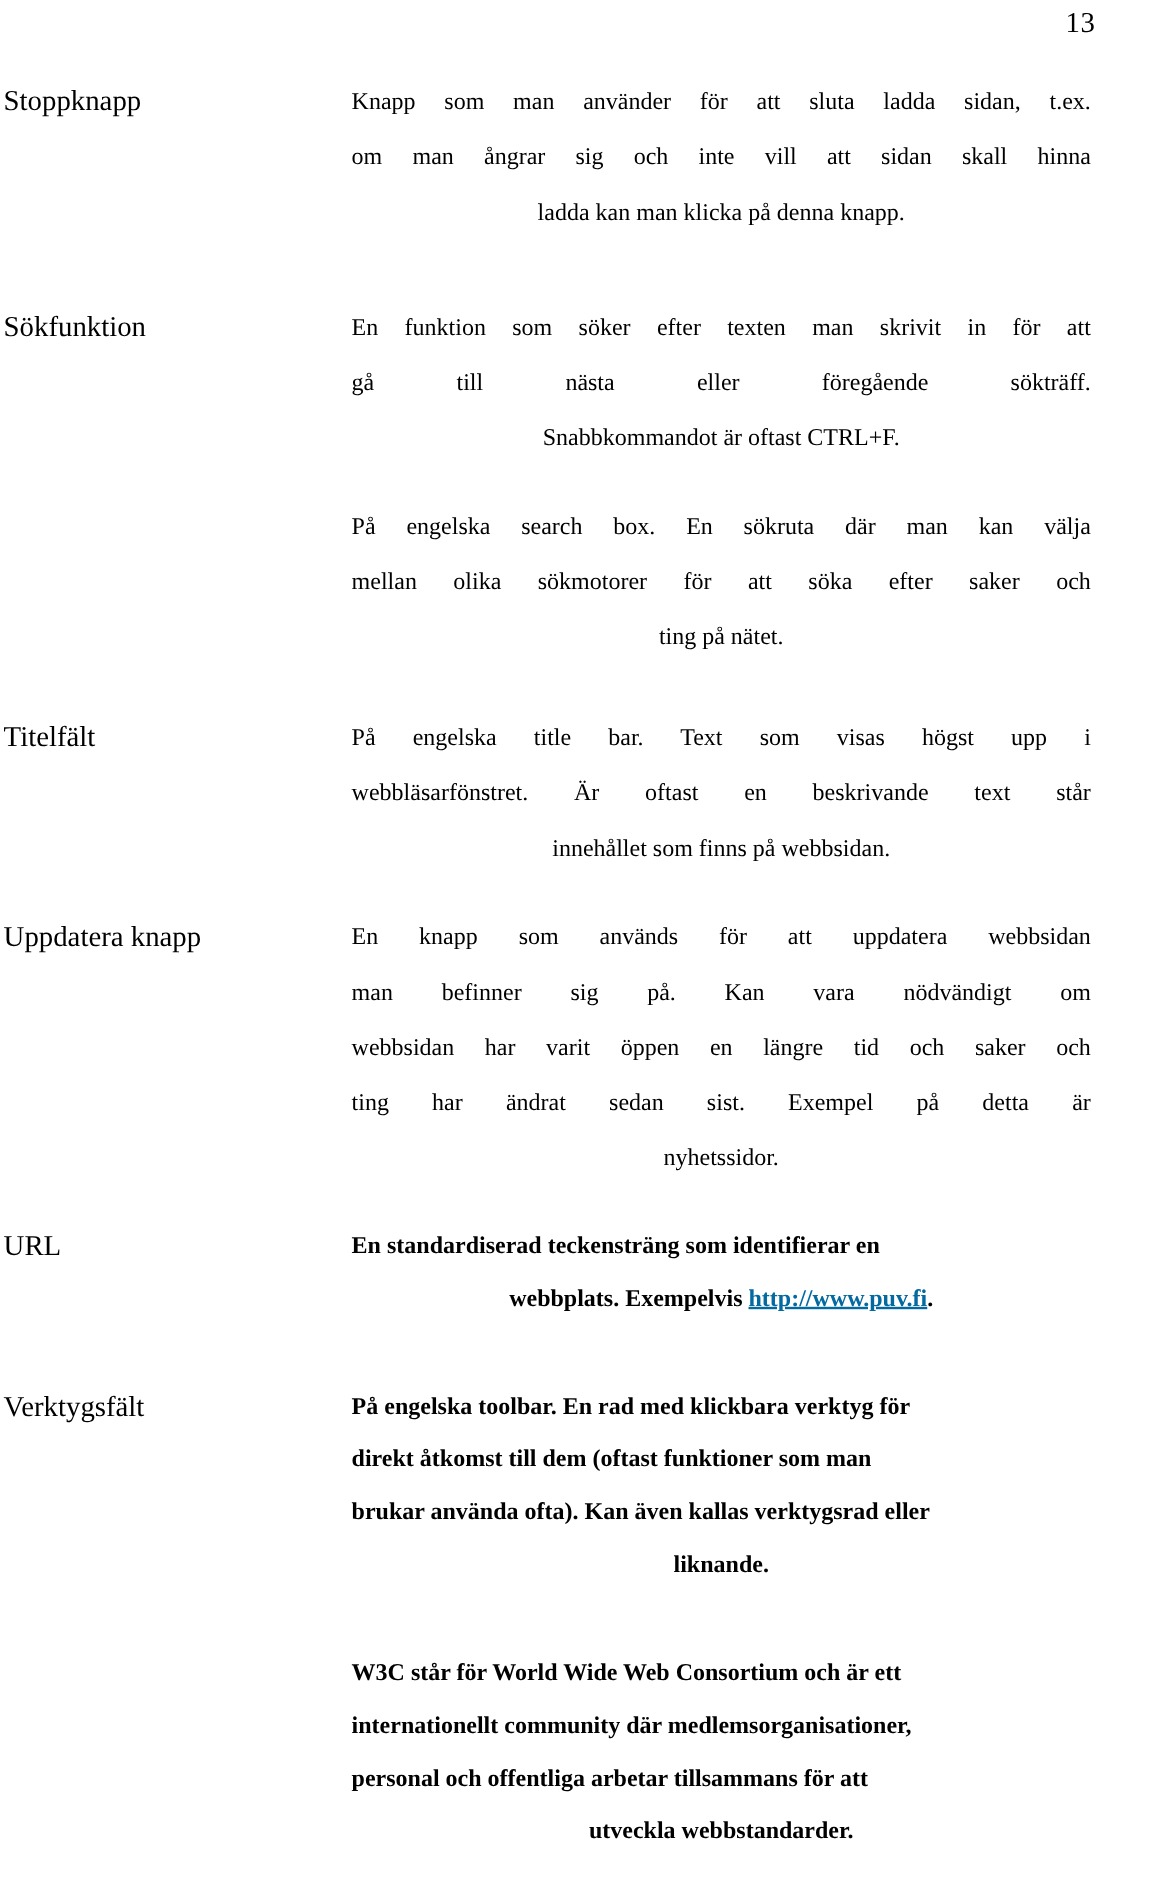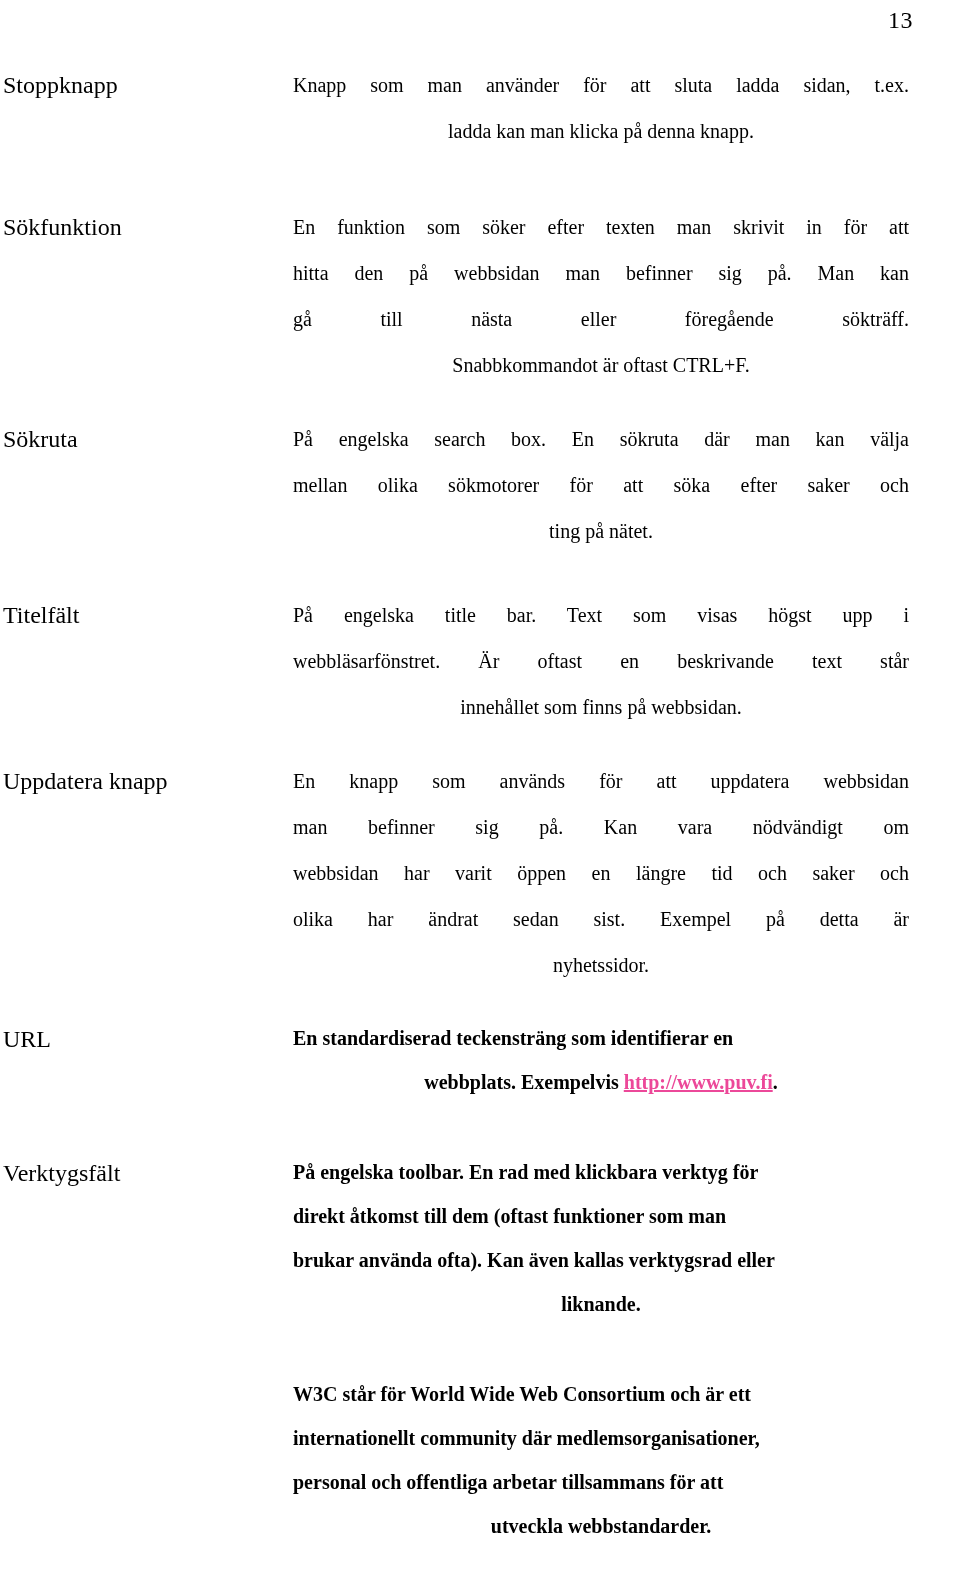--- a/index.html
+++ b/index.html
@@ -71,61 +71,60 @@
   }
   .line {
     display: block;
     text-align: inherit;
   }
   .line.justify {
     text-align: justify;
     text-align-last: justify;
   }
   .link {
-    color: #ec4899;
+    color: #0369a1;
     text-decoration: underline;
   }
   .gap-lg { height: 50px; }
   .gap-md { height: 46px; }
   .gap-sm { height: 38px; }
   .gap-xs { height: 28px; }
 </style>
 </head>
 <body>
 
 <div class="page">
 
   <div class="page-number">13</div>
 
   <div class="content">
 
     <div class="entry">
       <div class="entry-term">Stoppknapp</div>
       <div class="entry-def">
         <span class="line justify">Knapp som man använder för att sluta ladda sidan, t.ex.</span>
+        <span class="line justify">om man ångrar sig och inte vill att sidan skall hinna</span>
         <span class="line">ladda kan man klicka på denna knapp.</span>
       </div>
     </div>
 
     <div class="gap-lg"></div>
 
     <div class="entry">
       <div class="entry-term">Sökfunktion</div>
       <div class="entry-def">
         <span class="line justify">En funktion som söker efter texten man skrivit in för att</span>
-        <span class="line justify">hitta den på webbsidan man befinner sig på. Man kan</span>
         <span class="line justify">gå till nästa eller föregående sökträff.</span>
         <span class="line">Snabbkommandot är oftast CTRL+F.</span>
       </div>
     </div>
 
     <div class="gap-xs"></div>
 
     <div class="entry">
-      <div class="entry-term">Sökruta</div>
       <div class="entry-def">
         <span class="line justify">På engelska search box. En sökruta där man kan välja</span>
         <span class="line justify">mellan olika sökmotorer för att söka efter saker och</span>
         <span class="line">ting på nätet.</span>
       </div>
     </div>
 
     <div class="gap-sm"></div>
 
     <div class="entry">
@@ -138,21 +137,21 @@
     </div>
 
     <div class="gap-xs"></div>
 
     <div class="entry">
       <div class="entry-term">Uppdatera knapp</div>
       <div class="entry-def">
         <span class="line justify">En knapp som används för att uppdatera webbsidan</span>
         <span class="line justify">man befinner sig på. Kan vara nödvändigt om</span>
         <span class="line justify">webbsidan har varit öppen en längre tid och saker och</span>
-        <span class="line justify">olika har ändrat sedan sist. Exempel på detta är</span>
+        <span class="line justify">ting har ändrat sedan sist. Exempel på detta är</span>
         <span class="line">nyhetssidor.</span>
       </div>
     </div>
 
     <div class="gap-xs"></div>
 
     <div class="entry">
       <div class="entry-term">URL</div>
       <div class="entry-def ragged tight">
         <span class="line">En standardiserad teckensträng som identifierar en</span>

